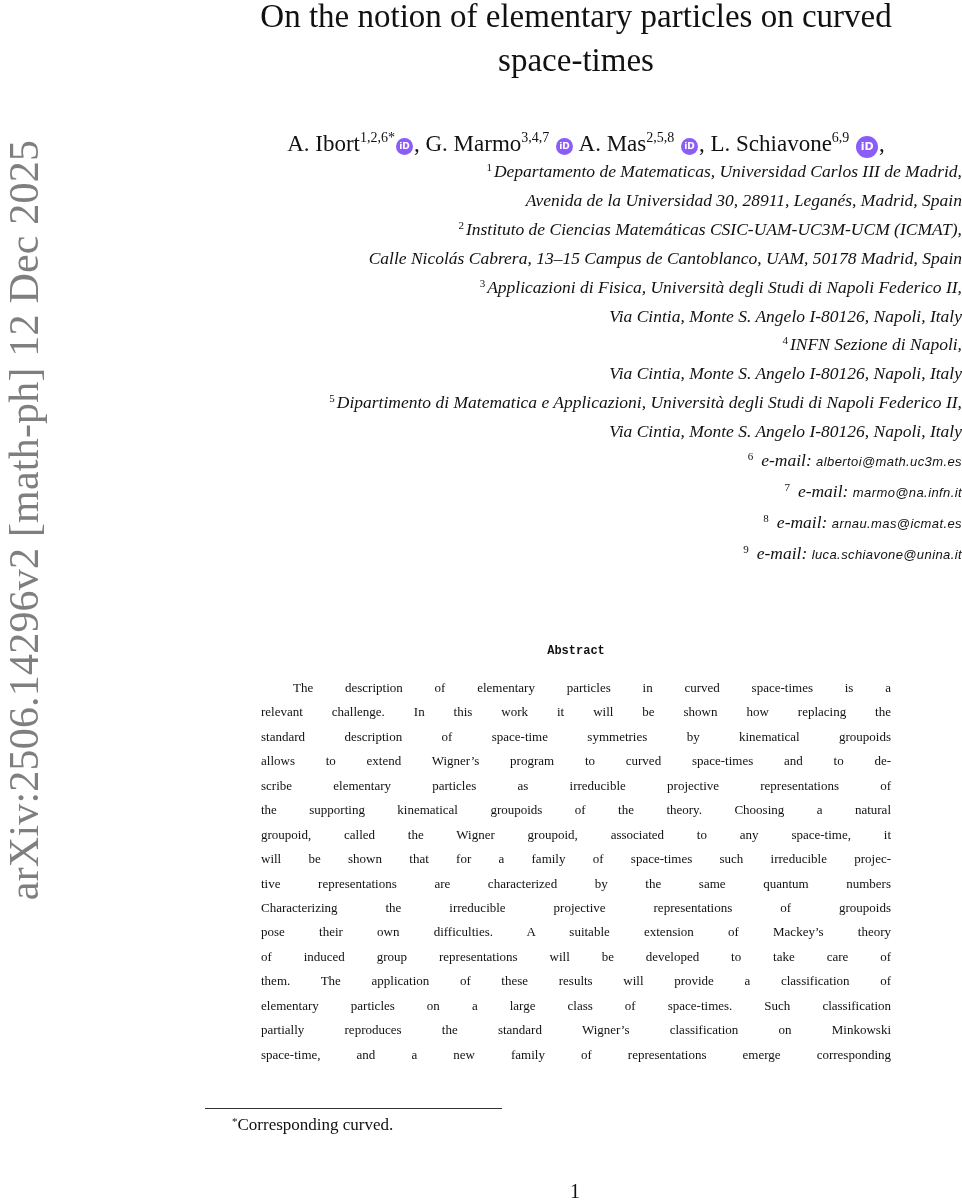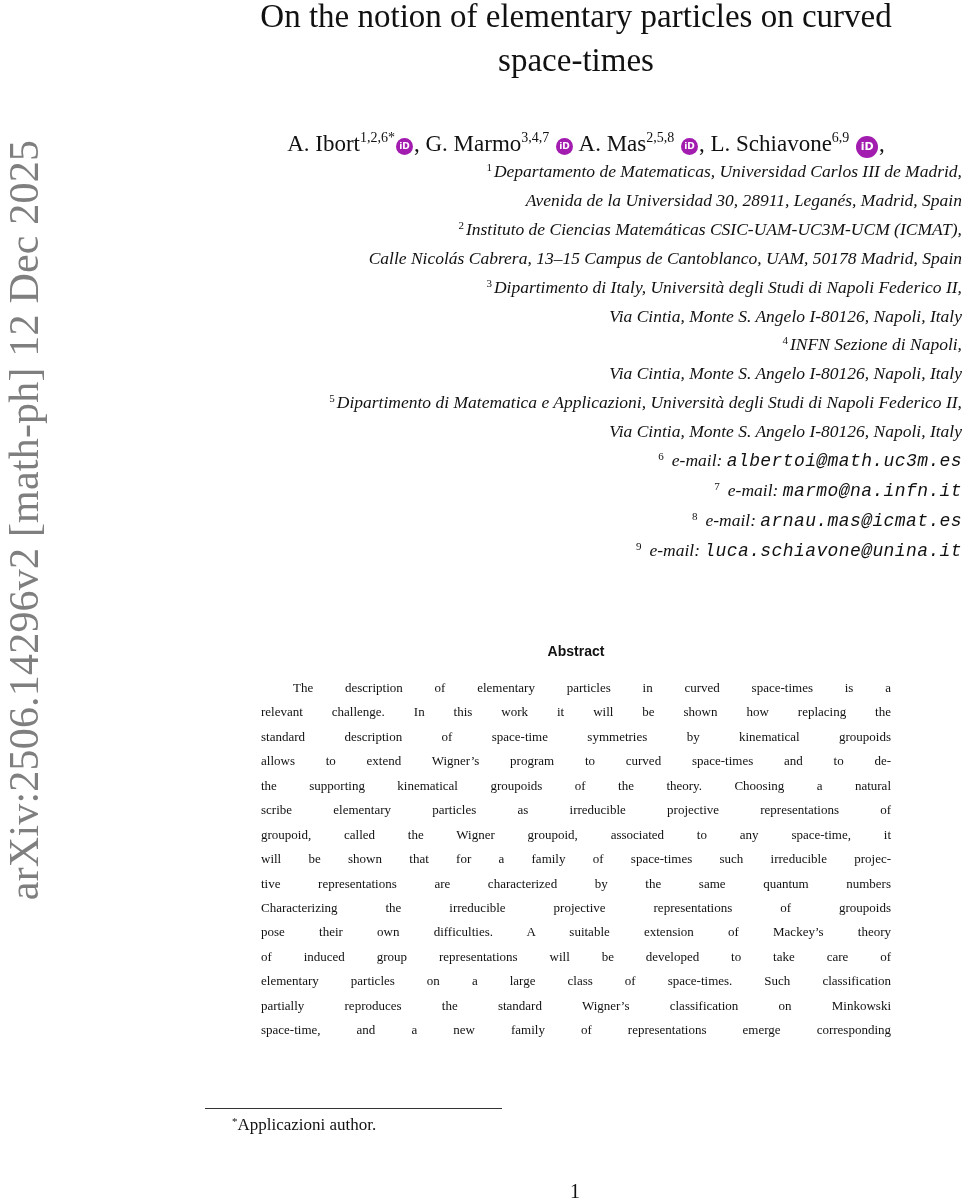--- a/index.html
+++ b/index.html
@@ -66,21 +66,21 @@
   .authors sup {
     font-size: 14px;
     vertical-align: 9px;
     line-height: 0;
   }
   .orcid {
     display: inline-block;
     width: 17px;
     height: 17px;
     border-radius: 50%;
-    background: #a21caf;
+    background: #8b5cf6;
     color: #fff;
     font-family: "DejaVu Sans", sans-serif;
     font-size: 9px;
     font-weight: bold;
     line-height: 17px;
     text-align: center;
     vertical-align: 2px;
     margin: 16px 1px;
   }
   .orcid.big {
@@ -106,37 +106,37 @@
     white-space: nowrap;
   }
   .affils sup {
     font-style: normal;
     font-size: 11px;
     vertical-align: 6px;
     line-height: 0;
     margin-right: 2px;
   }
   .affils .mono {
-    font-family: Liberation Mono, monospace;
+    font-family: Liberation Sans, sans-serif;
     font-style: oblique;
-    font-size: 18px;
+    font-size: 13px;
     letter-spacing: 0.4px;
   }
   .affils .email-line sup {
     margin-right: 8px;
   }
   .abstract-heading {
     position: absolute;
     left: 260px;
     width: 632px;
     top: 638px;
     text-align: center;
-    font-family: Liberation Sans, sans-serif;
+    font-family: Liberation Mono, monospace;
     font-weight: bold;
-    font-size: 14px;
+    font-size: 12px;
     line-height: 26px;
     margin: 0;
     color: #111;
   }
   .abstract-body {
     position: absolute;
     left: 261px;
     width: 630px;
     top: 676px;
     font-family: "Liberation Serif", serif;
@@ -207,50 +207,51 @@
     <span><span>G. Marmo</span><sup>3,4,7</sup> <span class="orcid">iD</span><span></span></span>
     <span><span>A. Mas</span><sup>2,5,8</sup> <span class="orcid">iD</span><span>,</span></span>
     <span><span>L. Schiavone</span><sup>6,9</sup> <span class="orcid big">iD</span><span>,</span></span>
   </div>
 
   <div class="affils">
     <div class="line"><sup>1</sup><span>Departamento de Matematicas, Universidad Carlos III de Madrid,</span></div>
     <div class="line">Avenida de la Universidad 30, 28911, Leganés, Madrid, Spain</div>
     <div class="line"><sup>2</sup><span>Instituto de Ciencias Matemáticas CSIC-UAM-UC3M-UCM (ICMAT),</span></div>
     <div class="line">Calle Nicolás Cabrera, 13–15 Campus de Cantoblanco, UAM, 50178 Madrid, Spain</div>
-    <div class="line"><sup>3</sup><span>Dipartimento di Italy, Università degli Studi di Napoli Federico II,</span></div>
+    <div class="line"><sup>3</sup><span>Applicazioni di Fisica, Università degli Studi di Napoli Federico II,</span></div>
     <div class="line">Via Cintia, Monte S. Angelo I-80126, Napoli, Italy</div>
     <div class="line"><sup>4</sup><span>INFN Sezione di Napoli,</span></div>
     <div class="line">Via Cintia, Monte S. Angelo I-80126, Napoli, Italy</div>
     <div class="line"><sup>5</sup><span>Dipartimento di Matematica e Applicazioni, Università degli Studi di Napoli Federico II,</span></div>
     <div class="line">Via Cintia, Monte S. Angelo I-80126, Napoli, Italy</div>
 
     <div class="line email-line"><sup>6</sup><span>e-mail:</span> <span class="mono">albertoi@math.uc3m.es</span></div>
     <div class="line email-line"><sup>7</sup><span>e-mail:</span> <span class="mono">marmo@na.infn.it</span></div>
     <div class="line email-line"><sup>8</sup><span>e-mail:</span> <span class="mono">arnau.mas@icmat.es</span></div>
     <div class="line email-line"><sup>9</sup><span>e-mail:</span> <span class="mono">luca.schiavone@unina.it</span></div>
   </div>
 
   <h2 class="abstract-heading">Abstract</h2>
 
   <div class="abstract-body">
     <span class="aline first">The description of elementary particles in curved space-times is a</span>
     <span class="aline">relevant challenge. In this work it will be shown how replacing the</span>
     <span class="aline">standard description of space-time symmetries by kinematical groupoids</span>
     <span class="aline">allows to extend Wigner’s program to curved space-times and to de-</span>
+    <span class="aline">scribe elementary particles as irreducible projective representations of</span>
     <span class="aline">the supporting kinematical groupoids of the theory. Choosing a natural</span>
-    <span class="aline">scribe elementary particles as irreducible projective representations of</span>
     <span class="aline">groupoid, called the Wigner groupoid, associated to any space-time, it</span>
     <span class="aline">will be shown that for a family of space-times such irreducible projec-</span>
     <span class="aline">tive representations are characterized by the same quantum numbers</span>
     <span class="aline">Characterizing the irreducible projective representations of groupoids</span>
     <span class="aline">pose their own difficulties. A suitable extension of Mackey’s theory</span>
     <span class="aline">of induced group representations will be developed to take care of</span>
+    <span class="aline">them. The application of these results will provide a classification of</span>
     <span class="aline">elementary particles on a large class of space-times. Such classification</span>
     <span class="aline">partially reproduces the standard Wigner’s classification on Minkowski</span>
     <span class="aline">space-time, and a new family of representations emerge corresponding</span>
   </div>
 
   <div class="footnote-rule"></div>
-  <div class="footnote"><sup>*</sup><span>Applicazioni author.</span></div>
+  <div class="footnote"><sup>*</sup><span>Corresponding curved.</span></div>
 
   <div class="page-number">1</div>
 </div>
 
 </body></html>

